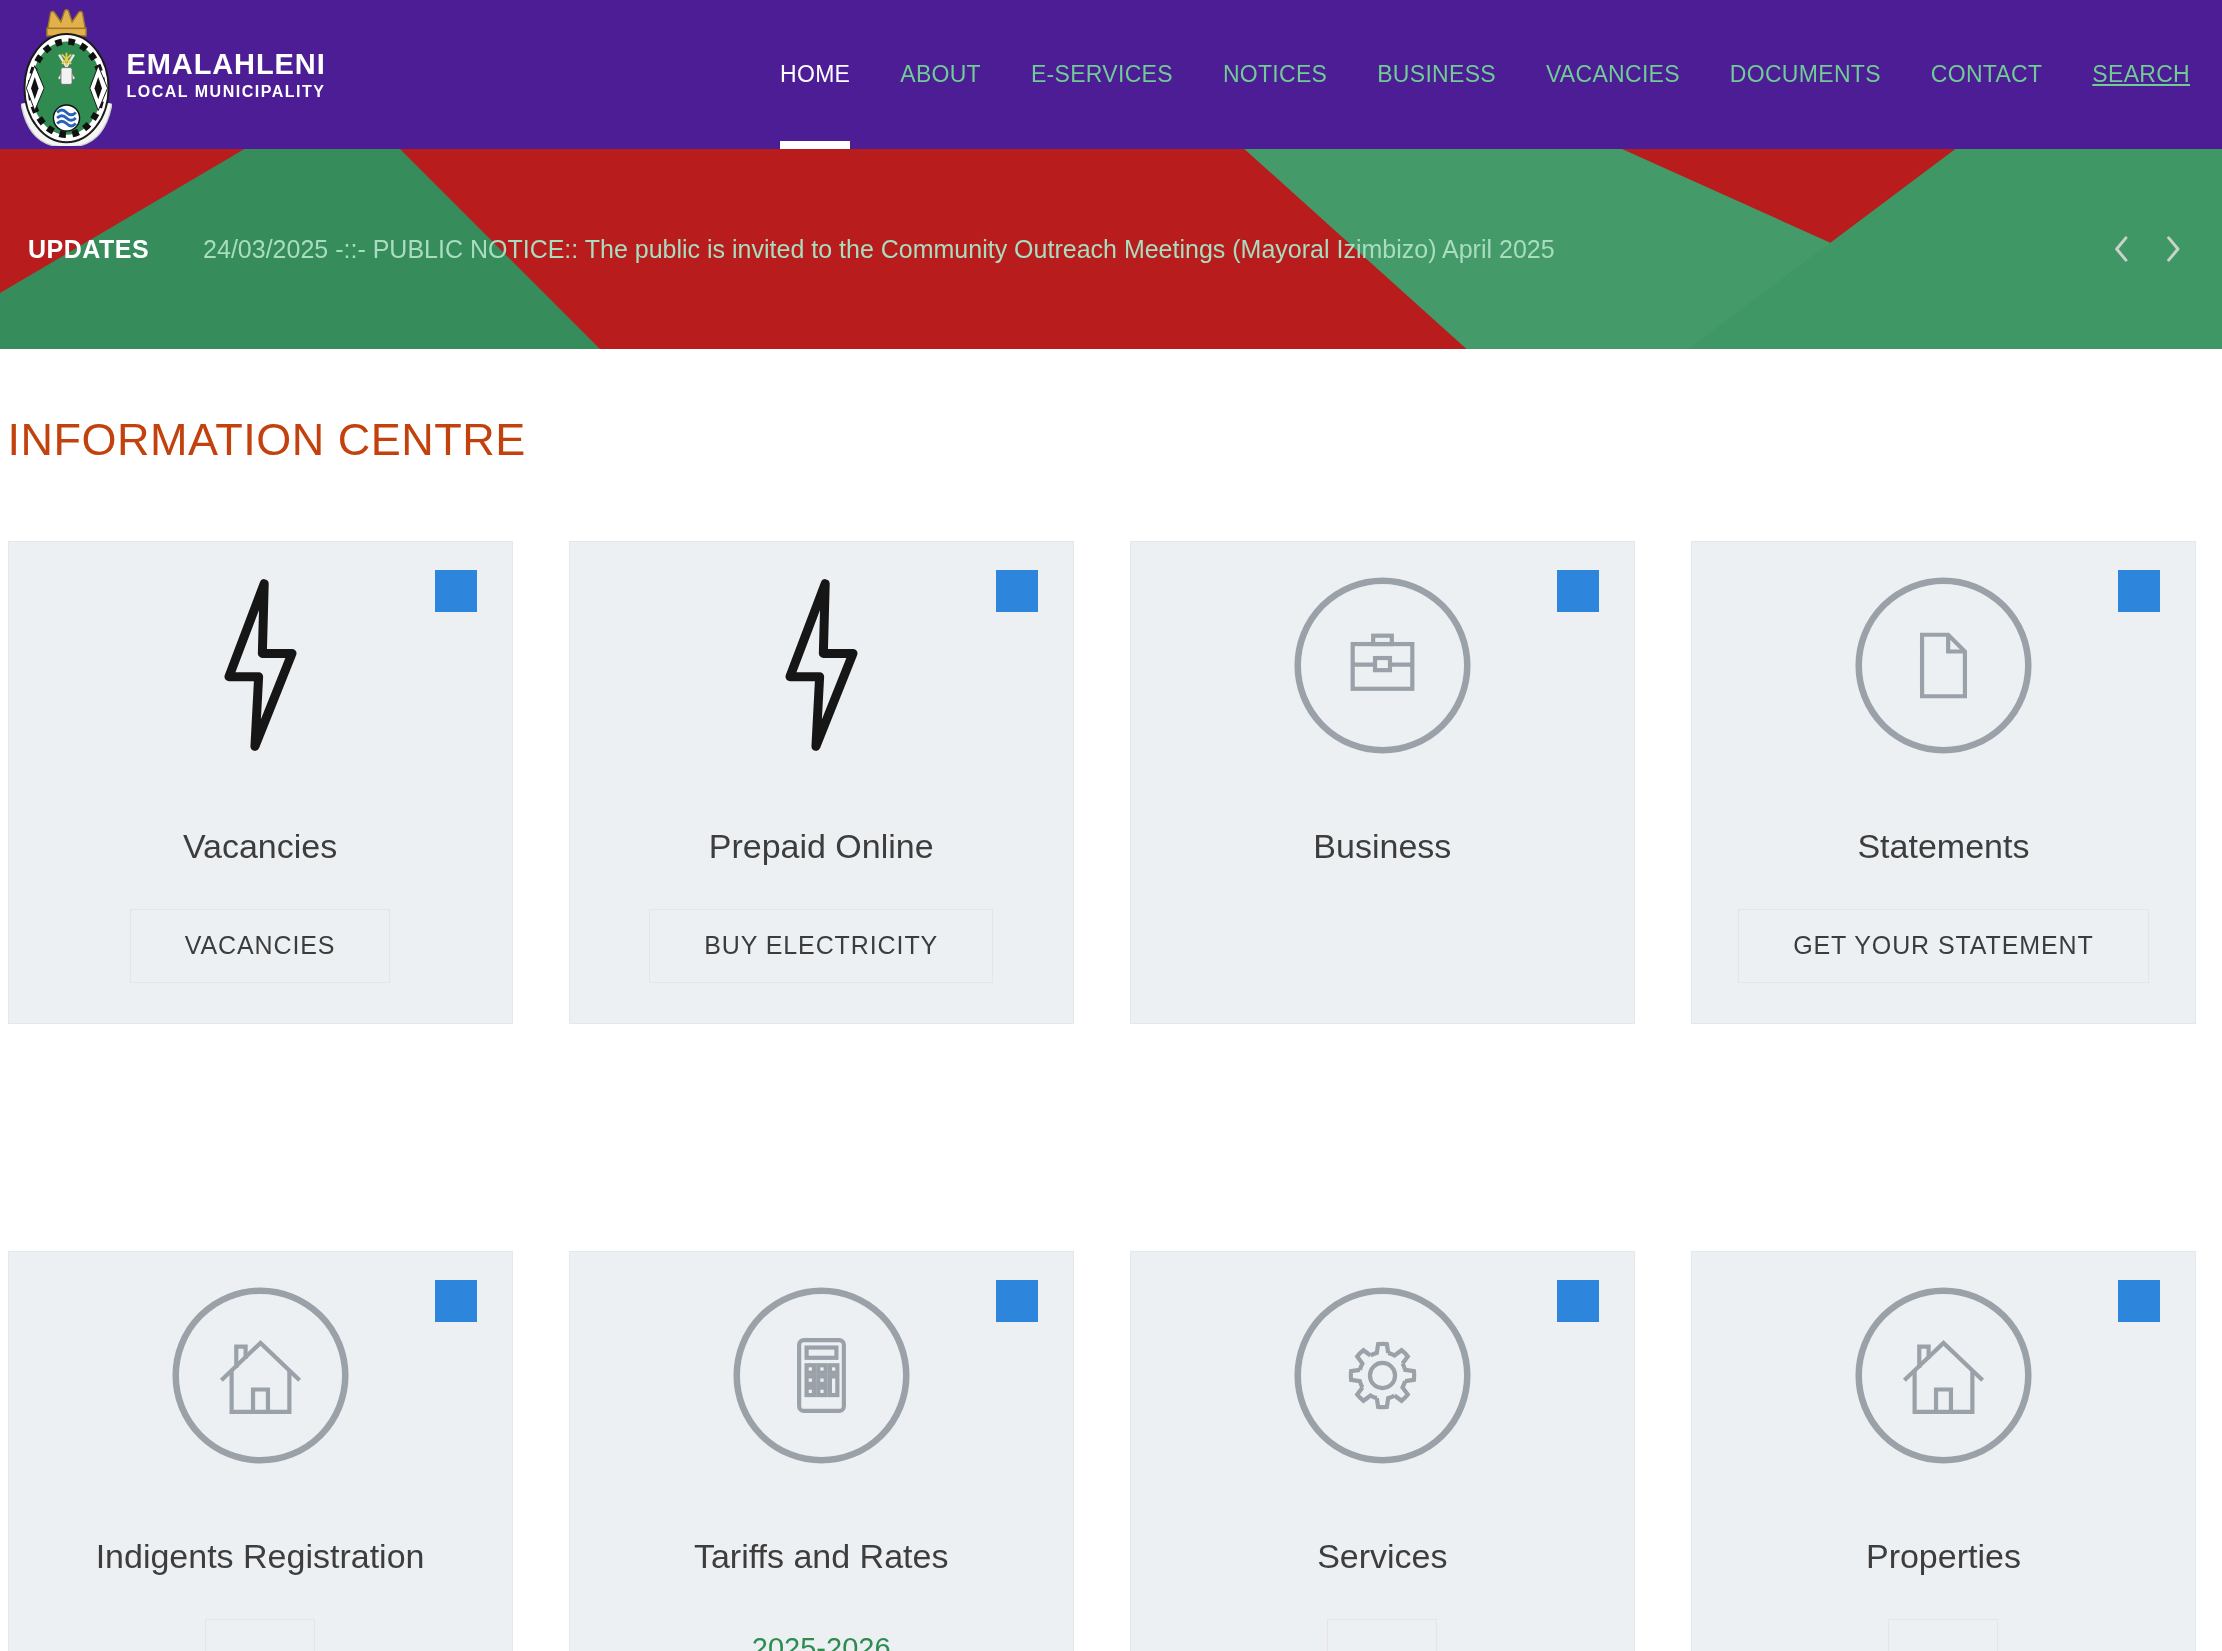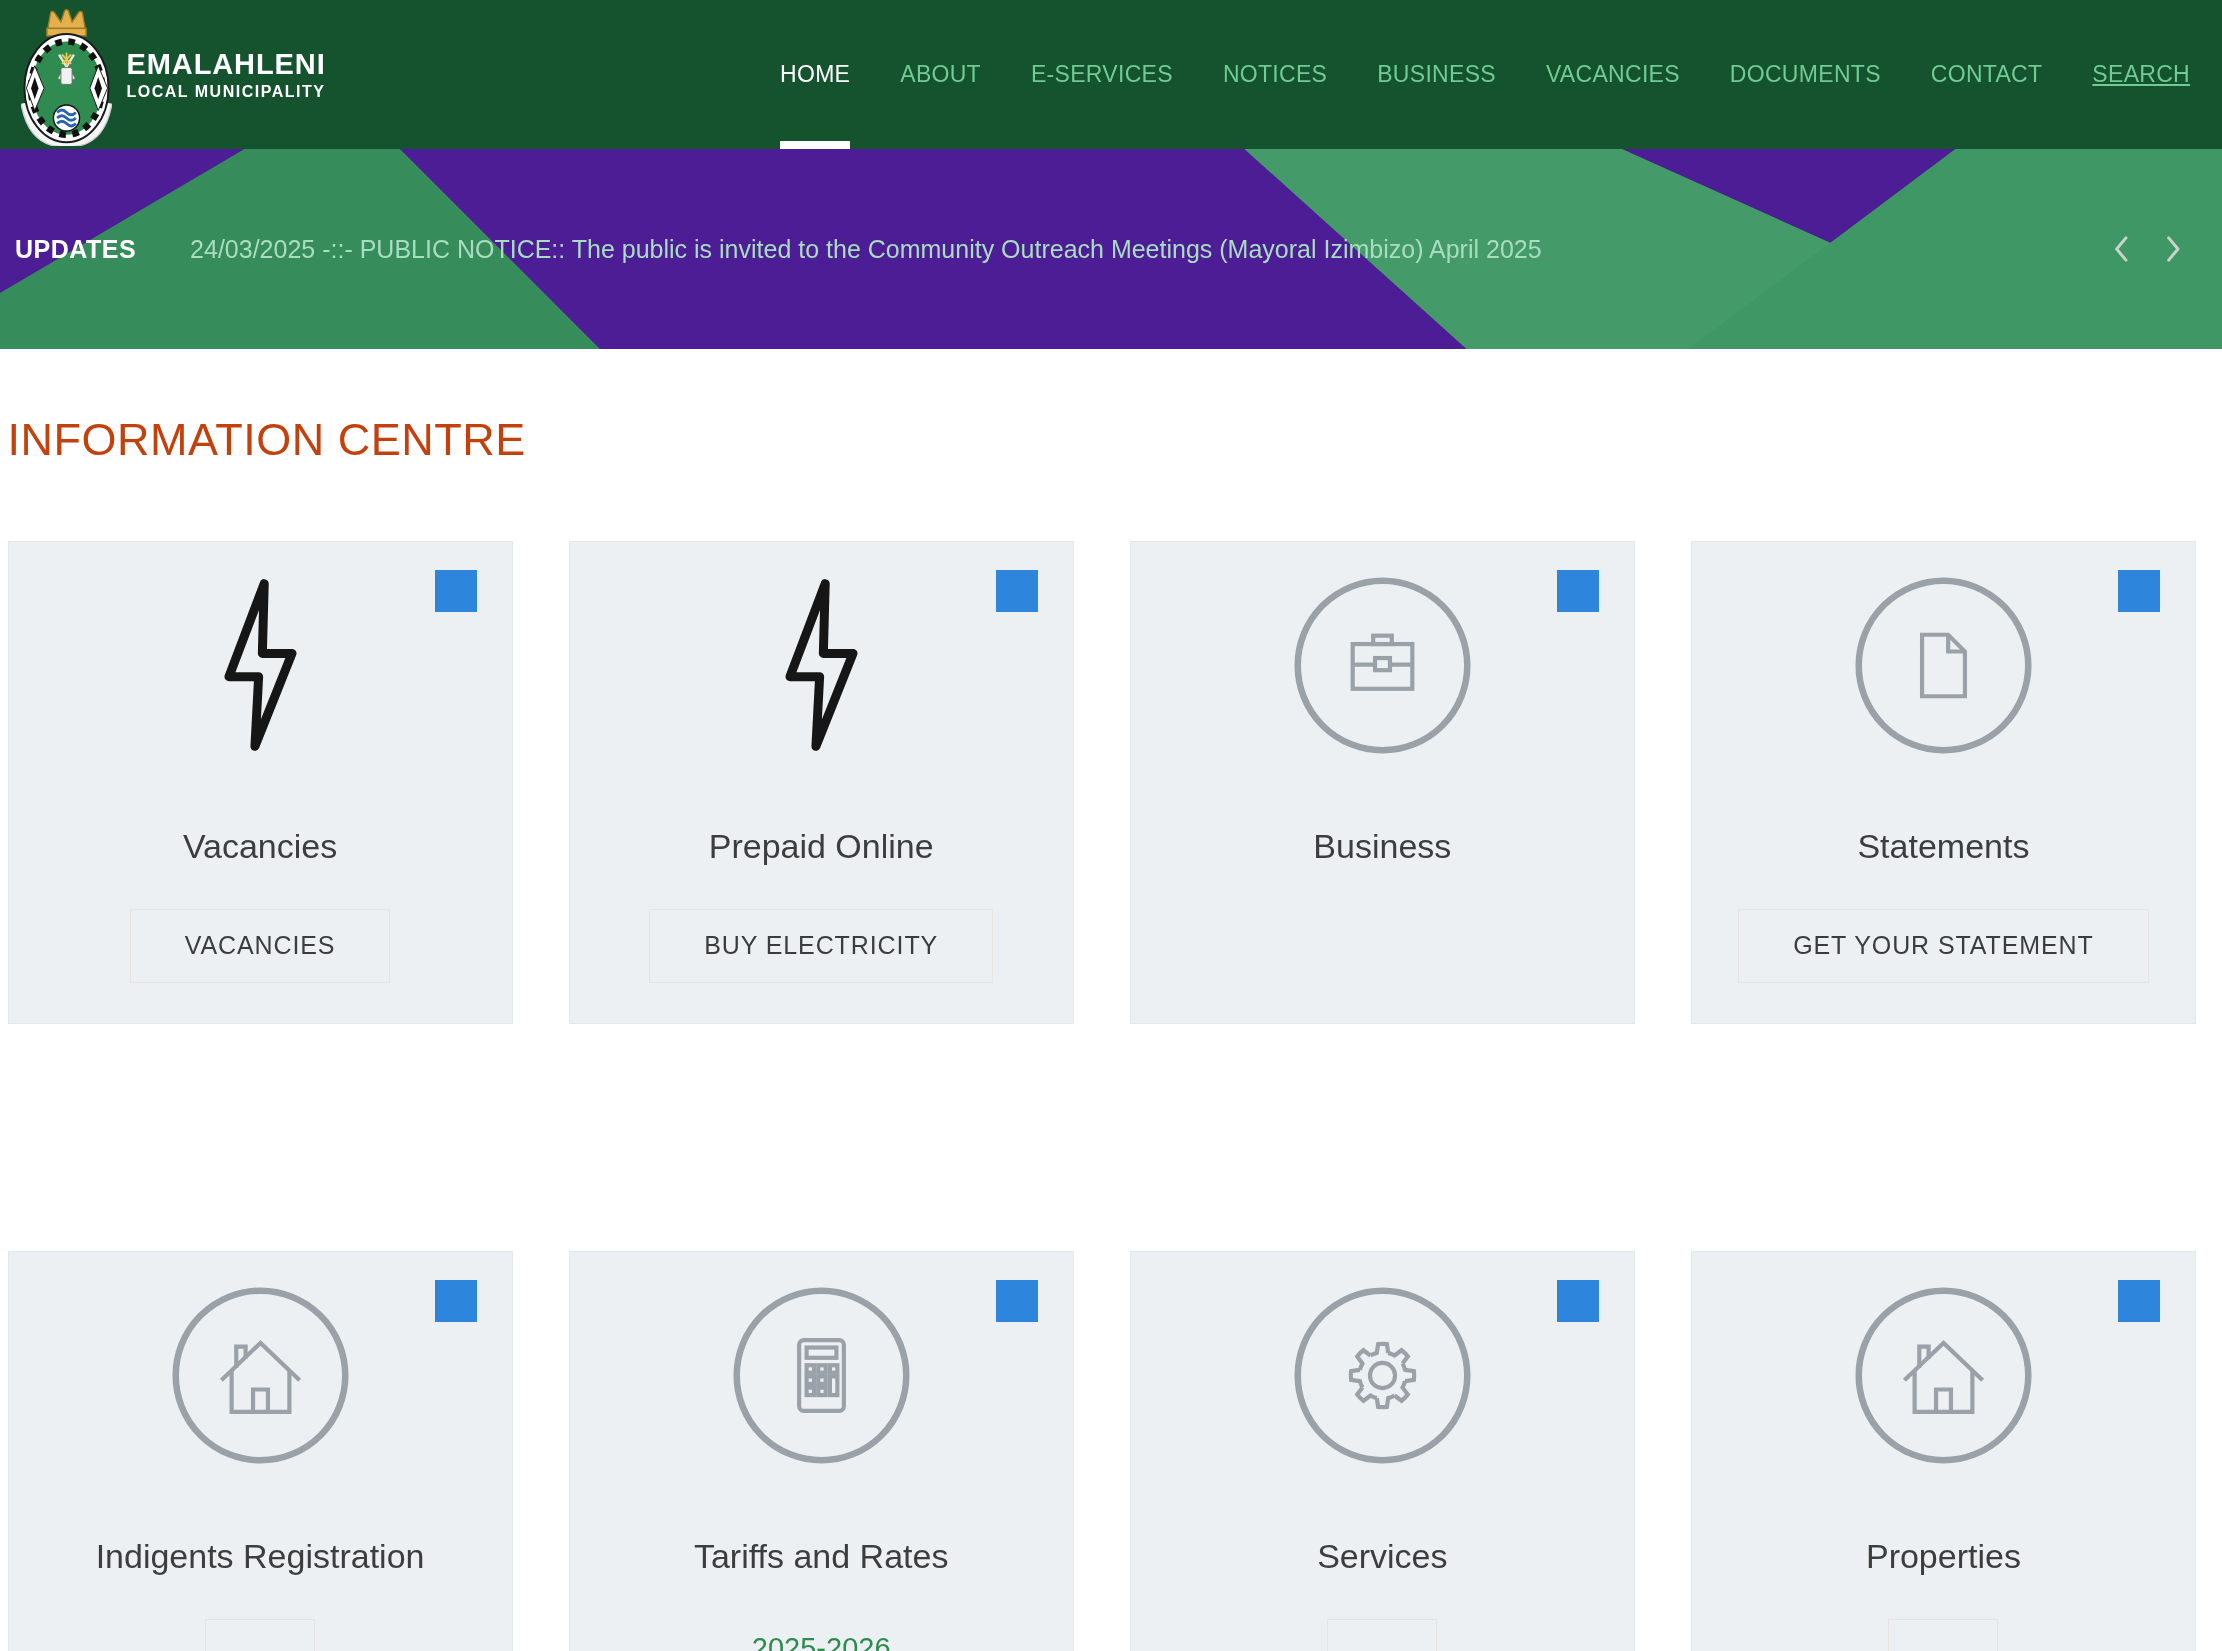--- a/index.html
+++ b/index.html
@@ -1,36 +1,36 @@
 <!DOCTYPE html>
 <html style="font-size:15px"><head>
 <meta charset="utf-8">
 <style>
   * { margin:0; padding:0; box-sizing:border-box; }
   html,body { width:2222px; height:1652px; overflow:hidden; background:#ffffff;
               font-family:"Liberation Sans", sans-serif; }
 
   
-  .header { height:149px; background:#14532d; display:flex; align-items:center;
+  .header { height:149px; background:#4c1d95; display:flex; align-items:center;
             padding:0 32px 0 20.5px; position:relative; }
   .logo { display:flex; align-items:center; gap:15px; cursor:pointer; }
   .crest { width:91px; height:140px; margin-top:3.7px; }
   .brand-line1 { color:#fff; font-weight:bold; font-size:29px; letter-spacing:0.9px; }
   .brand-line2 { color:#fff; font-weight:bold; font-size:16px; letter-spacing:1.5px; margin-top:2.8px; }
   .nav { margin-left:auto; display:flex; height:154px; }
   .nav a { display:flex; align-items:center; padding:0 25px; color:#70CB95;
            font-size:23px; text-decoration:none; position:relative; letter-spacing:0.3px; }
   .nav a:last-child { padding-right:0;text-decoration:underline; }
   .nav a.active { color:#ffffff; }
   .nav a.active::after { content:""; position:absolute; left:25px; right:25px;
            bottom:0; height:10.3px; background:#ffffff; }
 
   
-  .updates { height:200px; background:#4c1d95; position:relative; overflow:hidden;
-             display:flex; align-items:center; padding:0 39px 0 15px; }
+  .updates { height:200px; background:#b91c1c; position:relative; overflow:hidden;
+             display:flex; align-items:center; padding:0 39px 0 28px; }
   .ushape { position:absolute; inset:0; }
   .ushape.s1 { background:#378C5B; clip-path:polygon(11% 0, 18% 0, 27% 100%, 0 100%, 0 72%); }
   .ushape.s2 { background:#449A69; clip-path:polygon(56% 0, 73% 0, 93% 100%, 66% 100%); }
   .ushape.s3 { background:#3F9765; clip-path:polygon(88% 0, 100% 0, 100% 100%, 76% 100%); }
   .updates-label { color:#ffffff; font-weight:bold; font-size:25px; letter-spacing:0.5px; z-index:2; }
   .updates-text { color:#A8DDC0; font-size:25px; margin-left:54px; z-index:2; flex:1;
                   white-space:nowrap; overflow:hidden; }
   .updates-nav { display:flex; gap:34px; z-index:2; margin-left:22.4px; }
   .arrow-btn { background:none; border:none; cursor:pointer; padding:0; line-height:0; }
 

